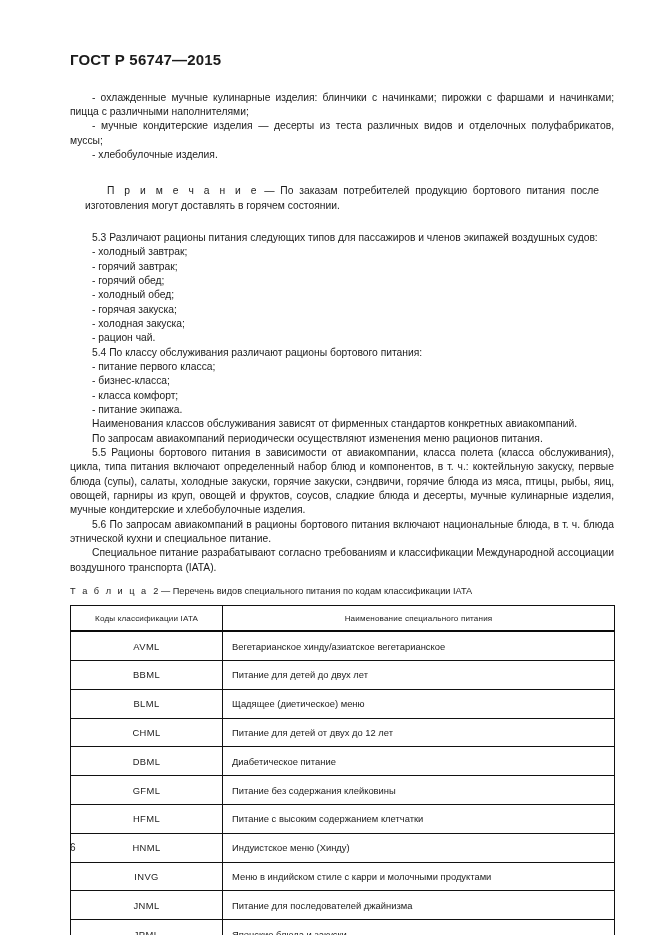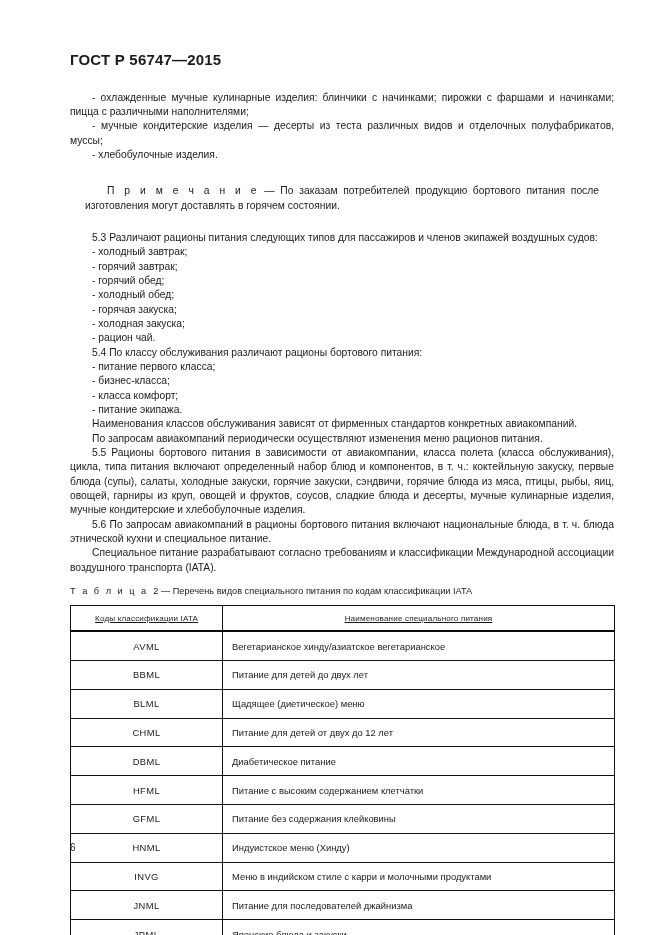--- a/index.html
+++ b/index.html
@@ -103,21 +103,20 @@
     font-weight: normal;
     vertical-align: middle;
   }
   table.iata thead th {
     border-bottom: 2px solid #0a0a0a;
     font-size: 8.1px;
     letter-spacing: 0.15px;
     text-align: center;
     height: 22px;
     padding: 1px 4px;
-    text-decoration: underline;
   }
   table.iata tbody td {
     height: 19.8px;
     font-size: 9.4px;
   }
   table.iata tbody td.code {
     text-align: center;
     letter-spacing: 0.4px;
   }
   table.iata tbody td.name {
@@ -216,28 +215,28 @@
         </tr>
         <tr>
           <td class="code">CHML</td>
           <td class="name">Питание для детей от двух до 12 лет</td>
         </tr>
         <tr>
           <td class="code">DBML</td>
           <td class="name">Диабетическое питание</td>
         </tr>
         <tr>
+          <td class="code">GFML</td>
+          <td class="name">Питание без содержания клейковины</td>
+        </tr>
+        <tr>
           <td class="code">HFML</td>
           <td class="name">Питание с высоким содержанием клетчатки</td>
         </tr>
         <tr>
-          <td class="code">GFML</td>
-          <td class="name">Питание без содержания клейковины</td>
-        </tr>
-        <tr>
           <td class="code">HNML</td>
           <td class="name">Индуистское меню (Хинду)</td>
         </tr>
         <tr>
           <td class="code">INVG</td>
           <td class="name">Меню в индийском стиле с карри и молочными продуктами</td>
         </tr>
         <tr>
           <td class="code">JNML</td>
           <td class="name">Питание для последователей джайнизма</td>

